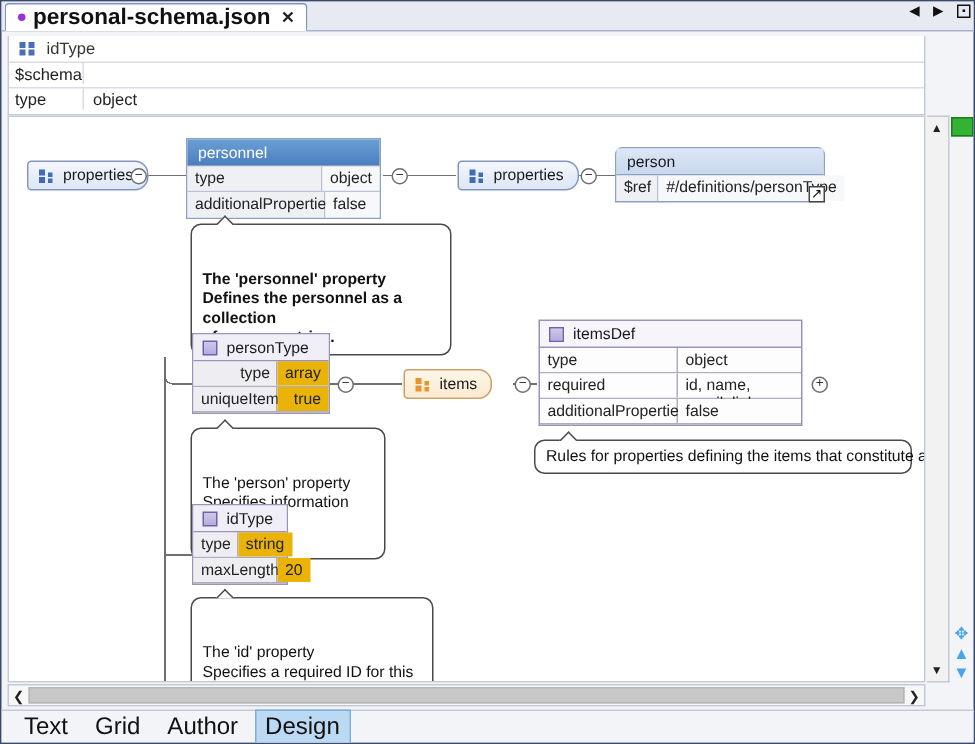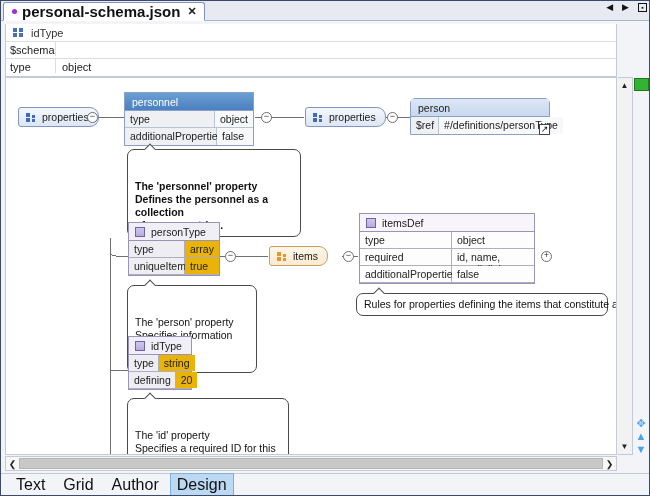--- a/index.html
+++ b/index.html
@@ -307,21 +307,21 @@
       </div>
     </div>
 
     <div class="callout" style="left:121px; top:71px; width:174px;font-weight:bold;">
       <span class="tip"></span>
       <span>The 'personnel' property
 Defines the personnel as a collection
 of person entries.</span>
     </div>
 
-    <div class="node box def" style="left:122px; top:144px; width:92px;">
+    <div class="node box def" style="left:122px; top:144px; width:92px;text-align:right;">
       <div class="bhead">
         <span class="purplesq"></span>
         <span>personType</span>
       </div>
       <div class="brow">
         <div class="bk" style="width:56px;">type</div>
         <div class="bv">array</div>
       </div>
       <div class="brow">
         <div class="bk" style="width:56px;">uniqueItems</div>
@@ -384,21 +384,21 @@
     <div class="node box def" style="left:122px; top:258px; width:64px;">
       <div class="bhead">
         <span class="purplesq"></span>
         <span>idType</span>
       </div>
       <div class="brow">
         <div class="bk" style="width:56px;">type</div>
         <div class="bv">string</div>
       </div>
       <div class="brow">
-        <div class="bk" style="width:56px;">defining</div>
+        <div class="bk" style="width:56px;">maxLength</div>
         <div class="bv">20</div>
       </div>
     </div>
 
     <div class="callout" style="left:121px; top:320px; width:162px;">
       <span class="tip"></span>
       <span>The 'id' property
 Specifies a required ID for this person.
 examples: Big Boss</span>
     </div>

